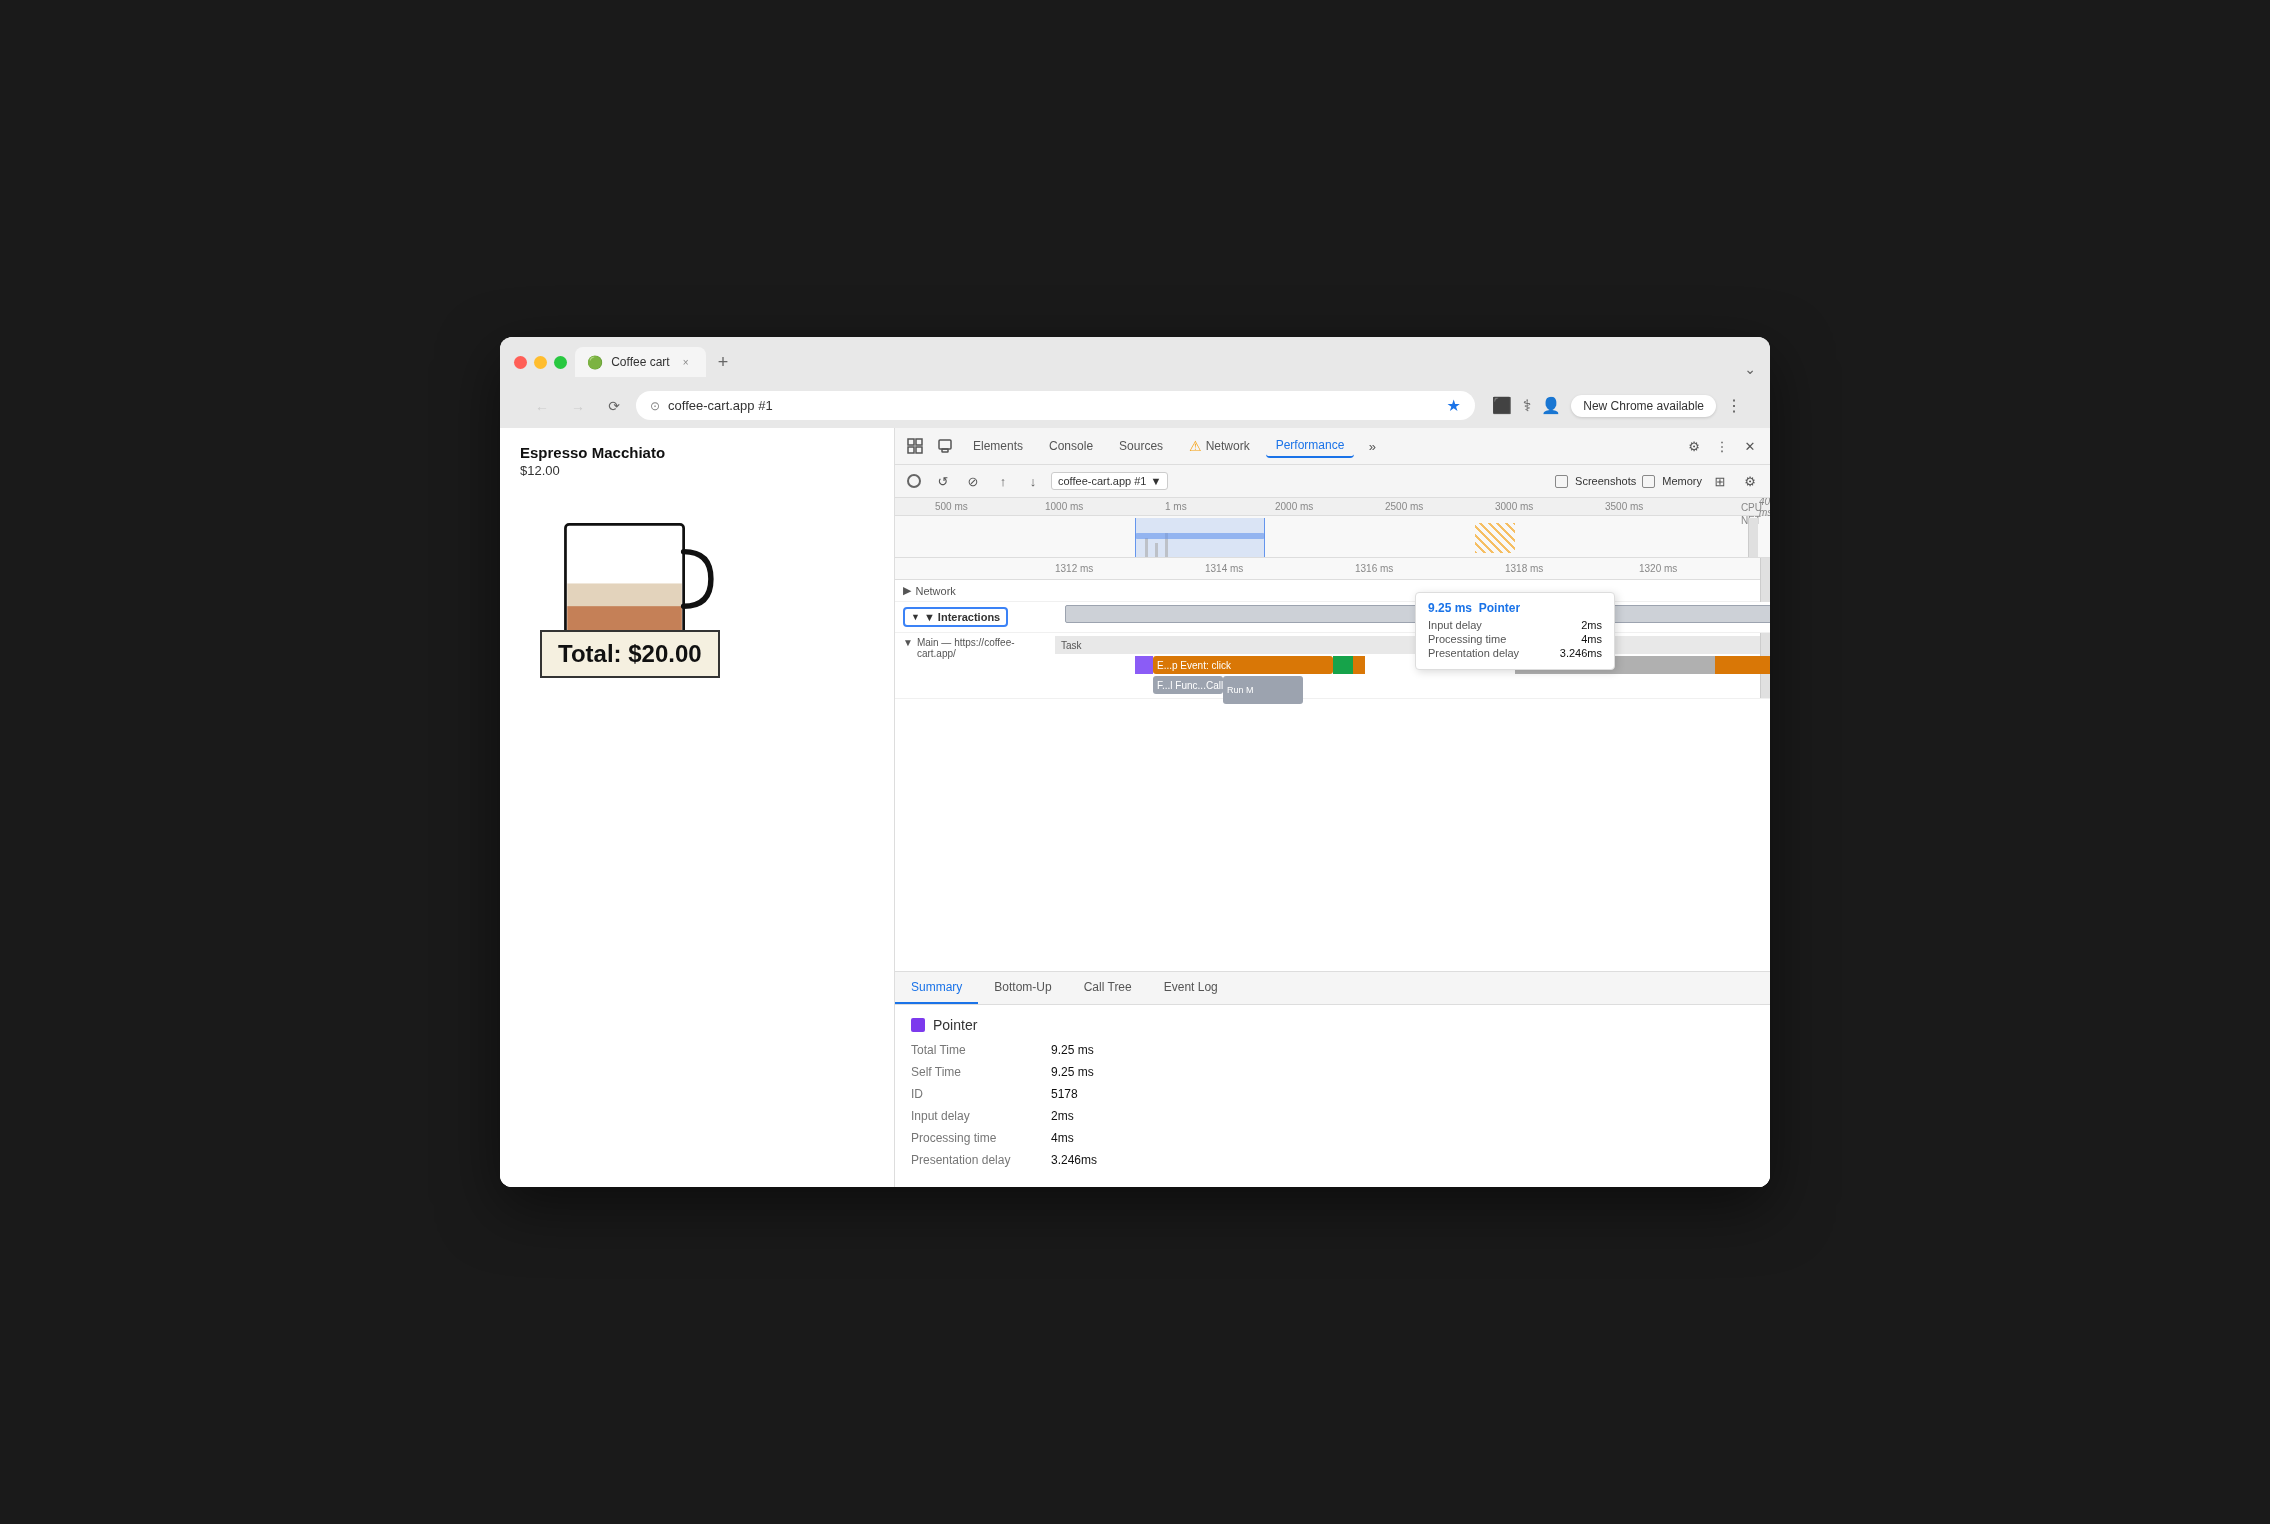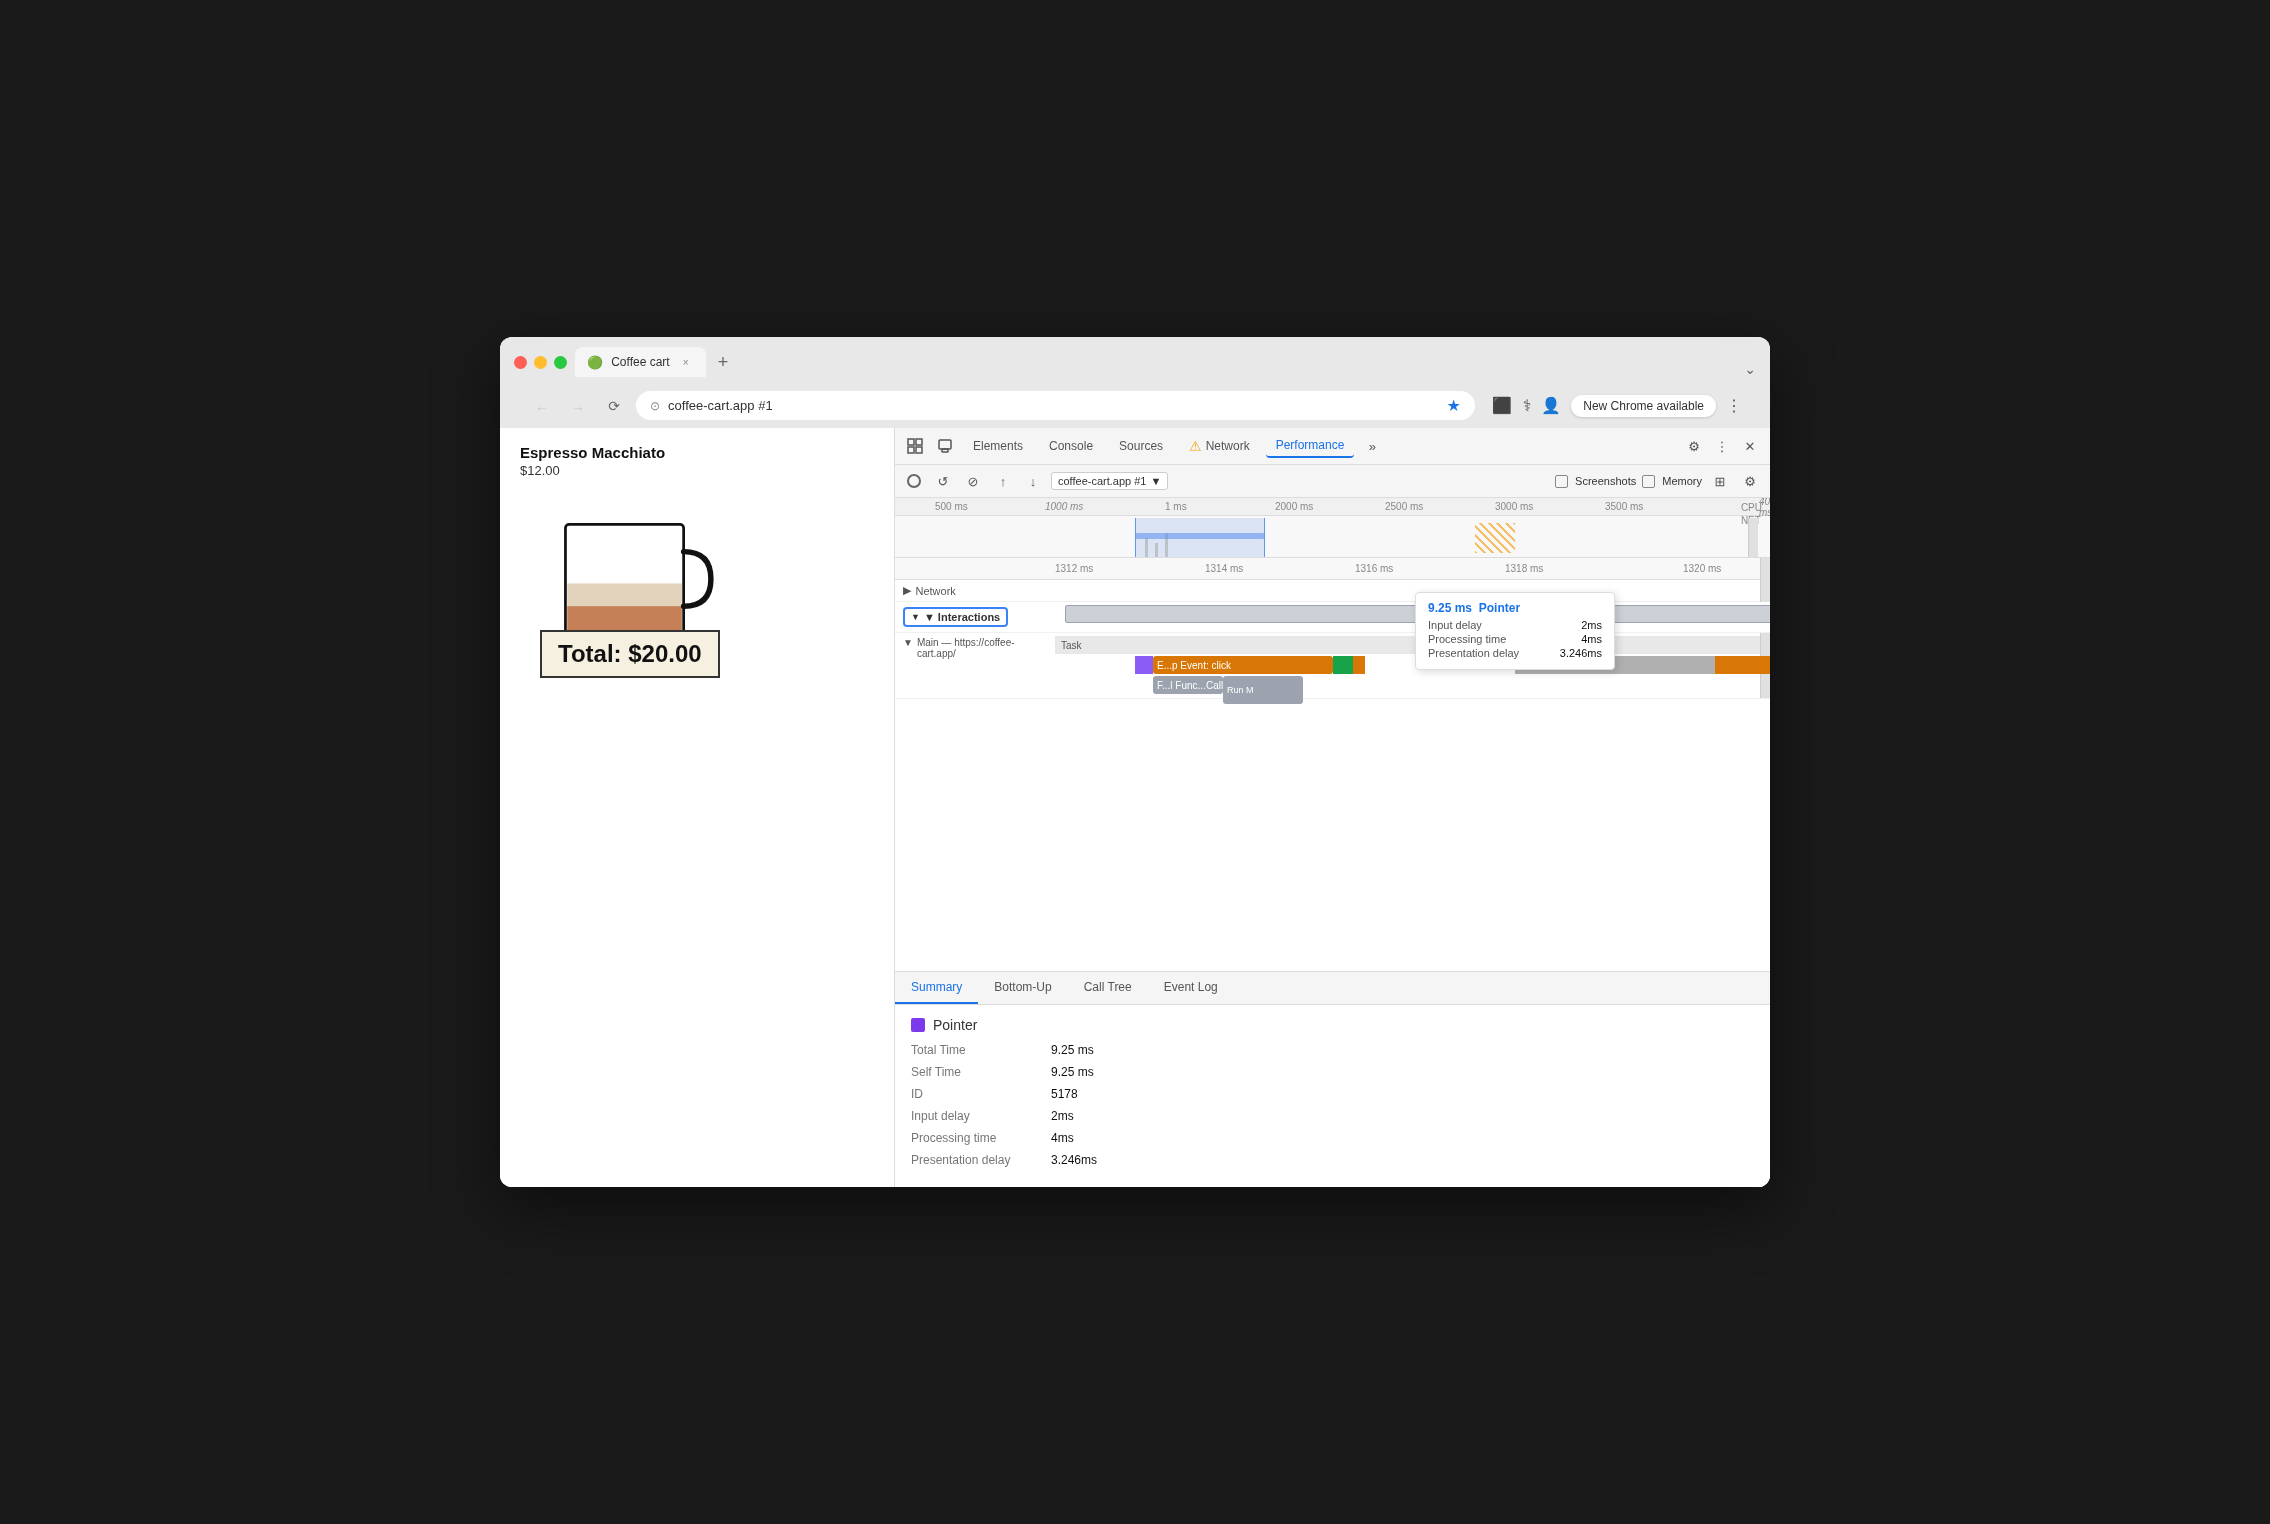--- a/index.html
+++ b/index.html
@@ -646,21 +646,21 @@
           <div class="cb-box"></div>
           <span>Memory</span>
         </div>
         <div class="devtools-icon-btn">⊞</div>
         <div class="devtools-icon-btn">⚙</div>
       </div>
 
       <div class="zoom-timeline">
         <div class="zoom-ruler" style="position:relative;">
           <span class="zoom-ruler-label" style="left:40px;">500 ms</span>
-          <span class="zoom-ruler-label" style="left:150px;font-style:italic;">1000 ms</span>
+          <span class="zoom-ruler-label" style="left:150px;">1000 ms</span>
           <span class="zoom-ruler-label" style="left:270px;">1 ms</span>
           <span class="zoom-ruler-label" style="left:380px;">2000 ms</span>
           <span class="zoom-ruler-label" style="left:490px;">2500 ms</span>
           <span class="zoom-ruler-label" style="left:600px;">3000 ms</span>
           <span class="zoom-ruler-label" style="left:710px;">3500 ms</span>
           <span class="zoom-ruler-label" style="left:864px;font-style:italic;">4000 ms</span>
           <div class="cpu-net-labels">
             <span>CPU</span>
             <span>NET</span>
           </div>
@@ -682,21 +682,21 @@
         </div>
       </div>
 
       <div style="flex:1;overflow:hidden;display:flex;flex-direction:column;">
 
         <div style="height:22px;background:#f8f8f8;border-bottom:1px solid #ddd;display:flex;align-items:center;position:relative;font-size:10px;color:#888;">
           <span style="position:absolute;left:160px;">1312 ms</span>
           <span style="position:absolute;left:310px;">1314 ms</span>
           <span style="position:absolute;left:460px;">1316 ms</span>
           <span style="position:absolute;left:610px;">1318 ms</span>
-          <span style="position:absolute;left:788px;">1320 ms</span>
+          <span style="position:absolute;left:744px;">1320 ms</span>
           <div style="position:absolute;right:0;top:0;width:10px;height:22px;background:#e0e0e0;border-left:1px solid #ccc;"></div>
         </div>
 
         <div class="network-row">
           <div class="network-label">
             <span>▶</span>
             <span>Network</span>
           </div>
           <div style="flex:1;height:22px;position:relative;"></div>
           <div style="width:10px;background:#e0e0e0;border-left:1px solid #ccc;height:22px;"></div>

